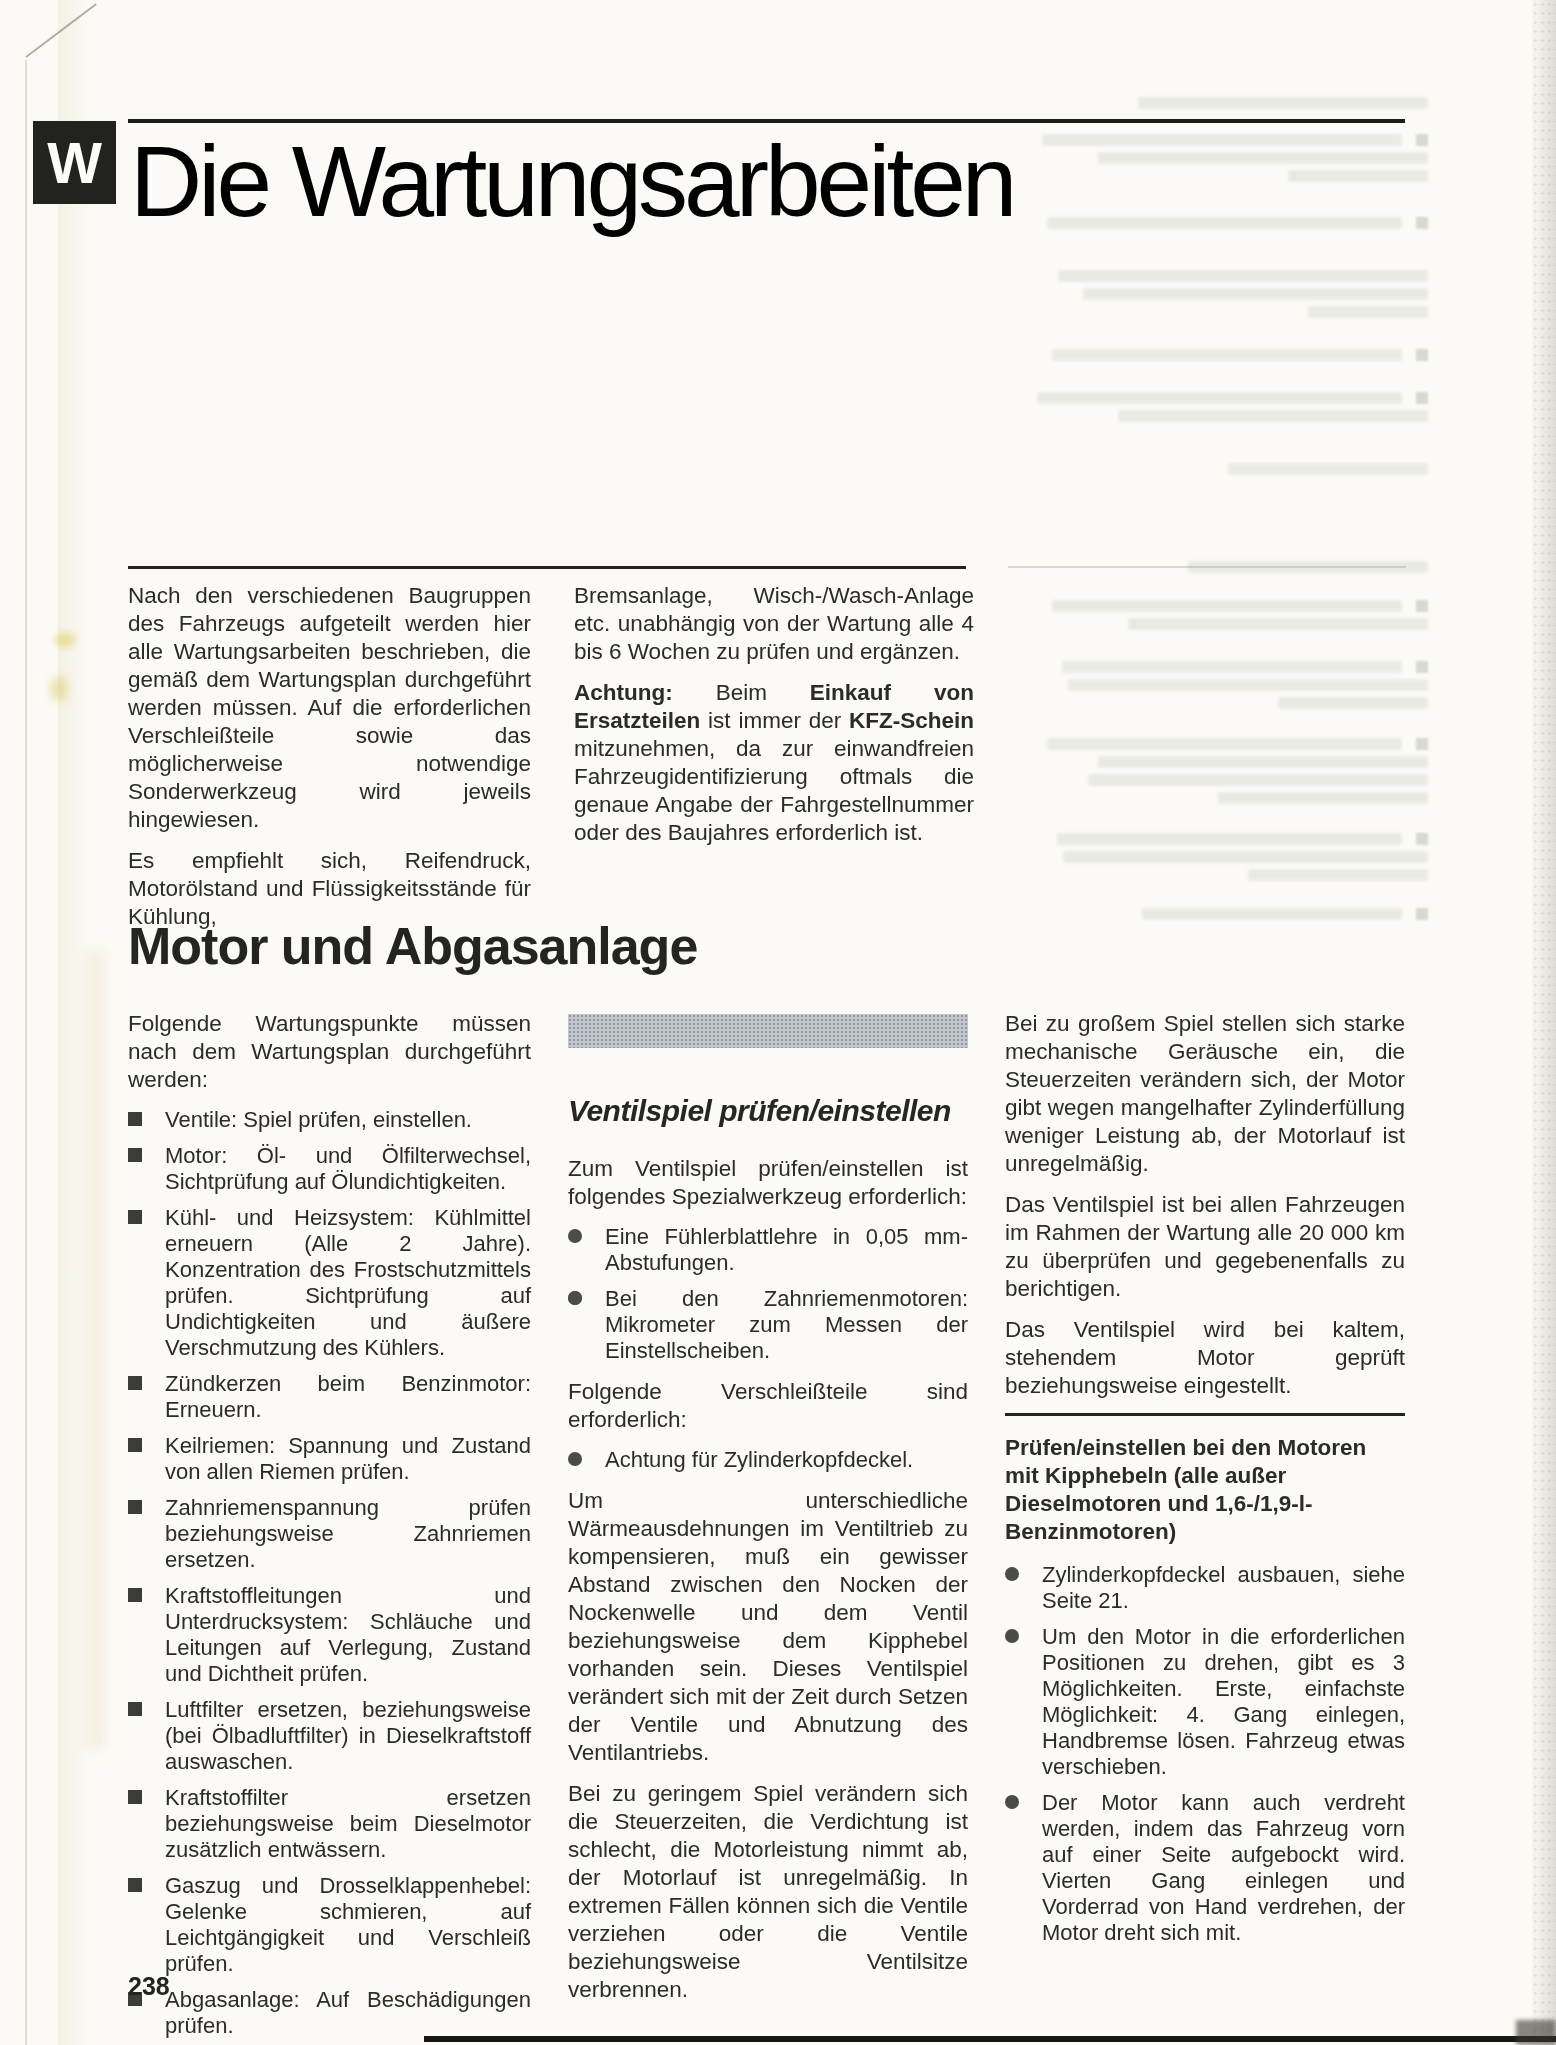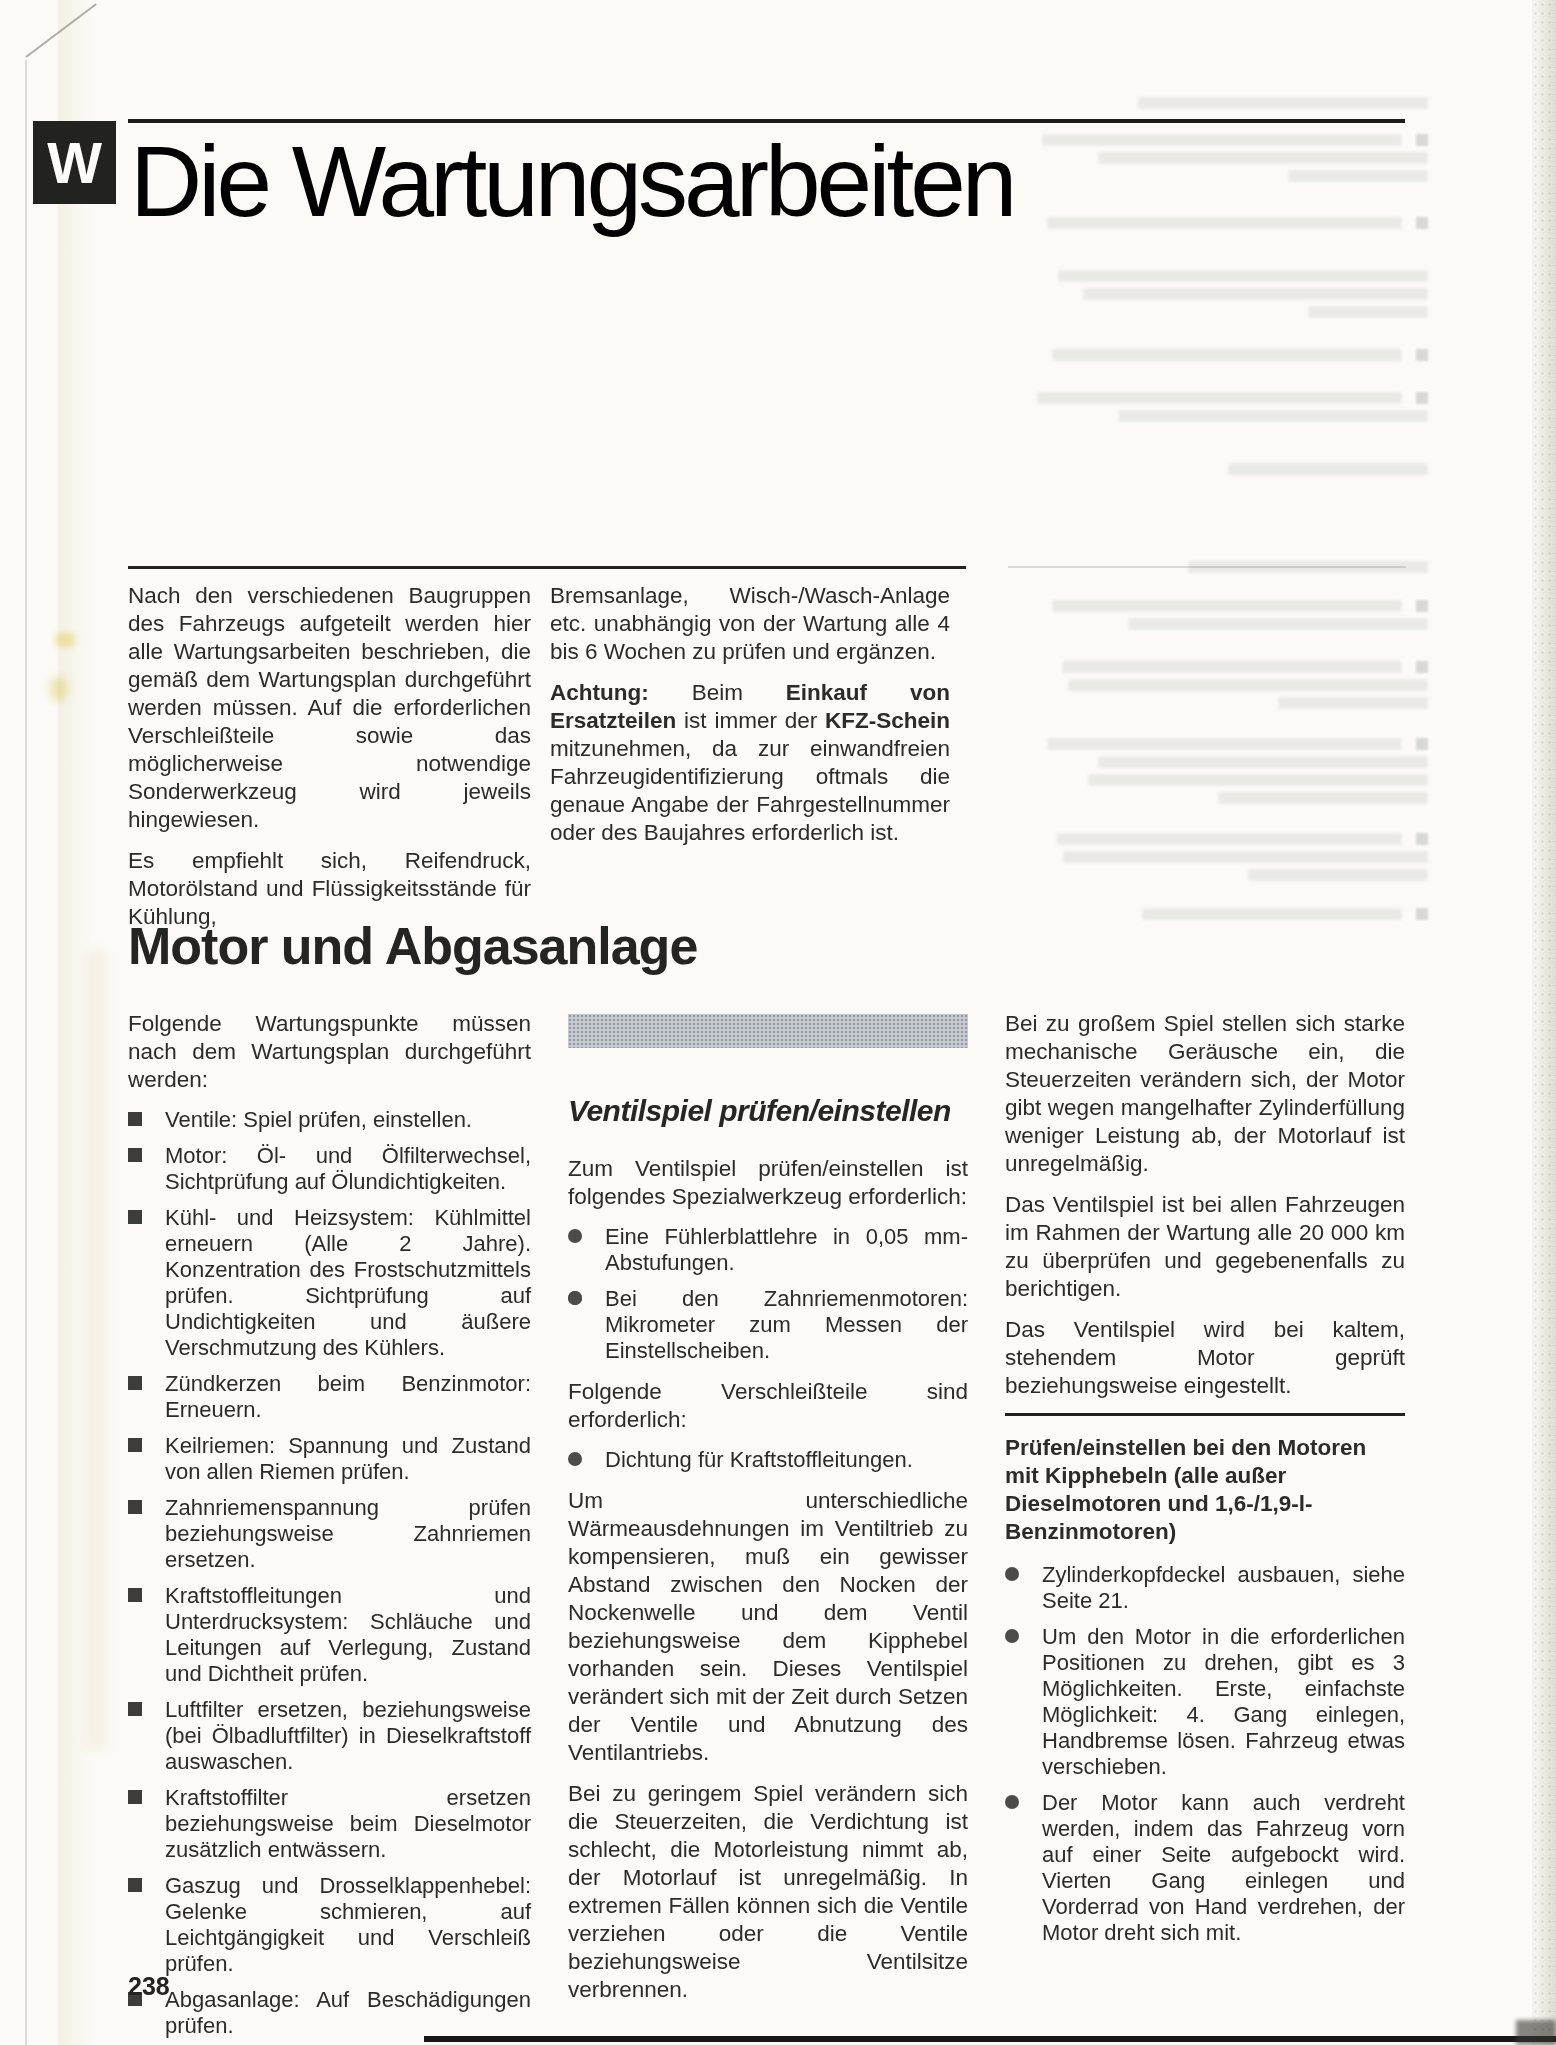--- a/index.html
+++ b/index.html
@@ -44,21 +44,21 @@
   .bleed .row{position:relative;height:13px;margin-bottom:16px;display:flex;justify-content:flex-end;align-items:center;}
   .bleed .bar{height:12px;background:#8d948b;opacity:.15;filter:blur(1.4px);border-radius:2px;}
   .bleed .sqm{width:12px;height:12px;background:#81887e;opacity:.28;filter:blur(1px);margin-left:14px;}
   .ghost-rule{position:absolute;left:1008px;top:566px;width:398px;height:2px;background:rgba(100,104,94,.22);}
 
   
   .intro-rule{position:absolute;left:128px;top:566px;width:838px;height:3px;background:#22221f;}
 
   
   .intro{position:absolute;left:128px;top:582px;width:838px;display:grid;
-    grid-template-columns:403px 400px;column-gap:19px;}
+    grid-template-columns:403px 400px;column-gap:43px;}
   .page p{margin:0 0 13px;font-size:22.5px;line-height:28px;text-align:justify;}
   .b{font-weight:bold;}
 
   
   .motor{position:absolute;left:128px;top:916px;width:1277px;}
   .section-heading{margin:0 0 34px;font-size:52px;font-weight:bold;letter-spacing:-1px;color:#242422;}
   .cols3{display:grid;grid-template-columns:403px 400px 400px;column-gap:37px;}
 
   ul.blist{list-style:none;margin:4px 0 0;padding:0;}
   ul.blist li{position:relative;padding-left:37px;margin-bottom:10px;
@@ -286,21 +286,21 @@
             <li>
               <span class="bullet"></span>
               <span class="txt">Bei den Zahnriemenmotoren: Mikrometer zum Messen der Einstellscheiben.</span>
             </li>
           </ul>
         <p style="margin-top:14px;">Folgende Verschleißteile sind erforderlich:</p>
         <ul class="blist dots">
 
             <li>
               <span class="bullet"></span>
-              <span class="txt">Dichtung für Kraftstoffleitungen.</span>
+              <span class="txt">Achtung für Zylinderkopfdeckel.</span>
             </li>
           </ul>
         <p style="margin-top:14px;">Um unterschiedliche Wärmeausdehnungen im Ventiltrieb zu kompensieren, muß ein gewisser Abstand zwischen den Nocken der Nockenwelle und dem Ventil beziehungsweise dem Kipphebel vorhanden sein. Dieses Ventilspiel verändert sich mit der Zeit durch Setzen der Ventile und Abnutzung des Ventilantriebs.</p>
         <p>Bei zu geringem Spiel verändern sich die Steuerzeiten, die Verdichtung ist schlecht, die Motorleistung nimmt ab, der Motorlauf ist unregelmäßig. In extremen Fällen können sich die Ventile verziehen oder die Ventile beziehungsweise Ventilsitze verbrennen.</p>
       </div>
 
       <div class="col">
         <p>Bei zu großem Spiel stellen sich starke mechanische Geräusche ein, die Steuerzeiten verändern sich, der Motor gibt wegen mangelhafter Zylinderfüllung weniger Leistung ab, der Motorlauf ist unregelmäßig.</p>
         <p class="boldpara">Das Ventilspiel ist bei allen Fahrzeugen im Rahmen der Wartung alle 20 000 km zu überprüfen und gegebenenfalls zu berichtigen.</p>
         <p>Das Ventilspiel wird bei kaltem, stehendem Motor geprüft beziehungsweise eingestellt.</p>

